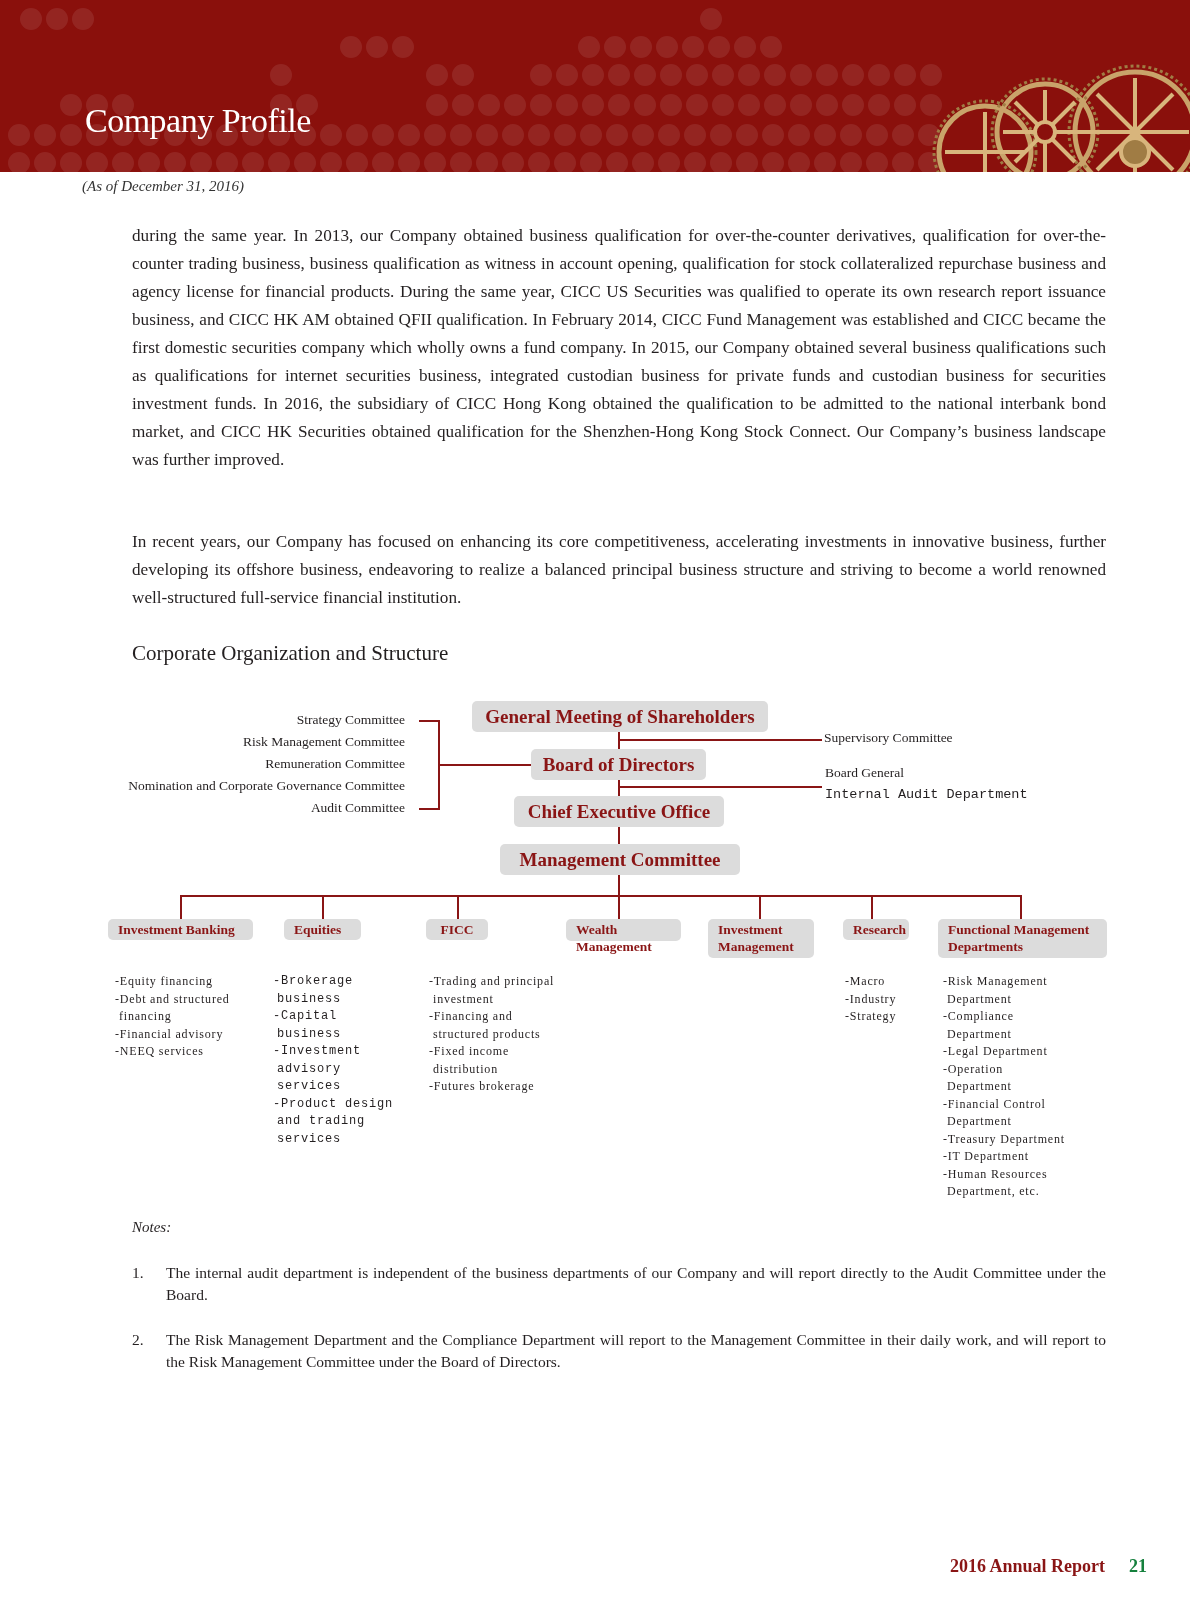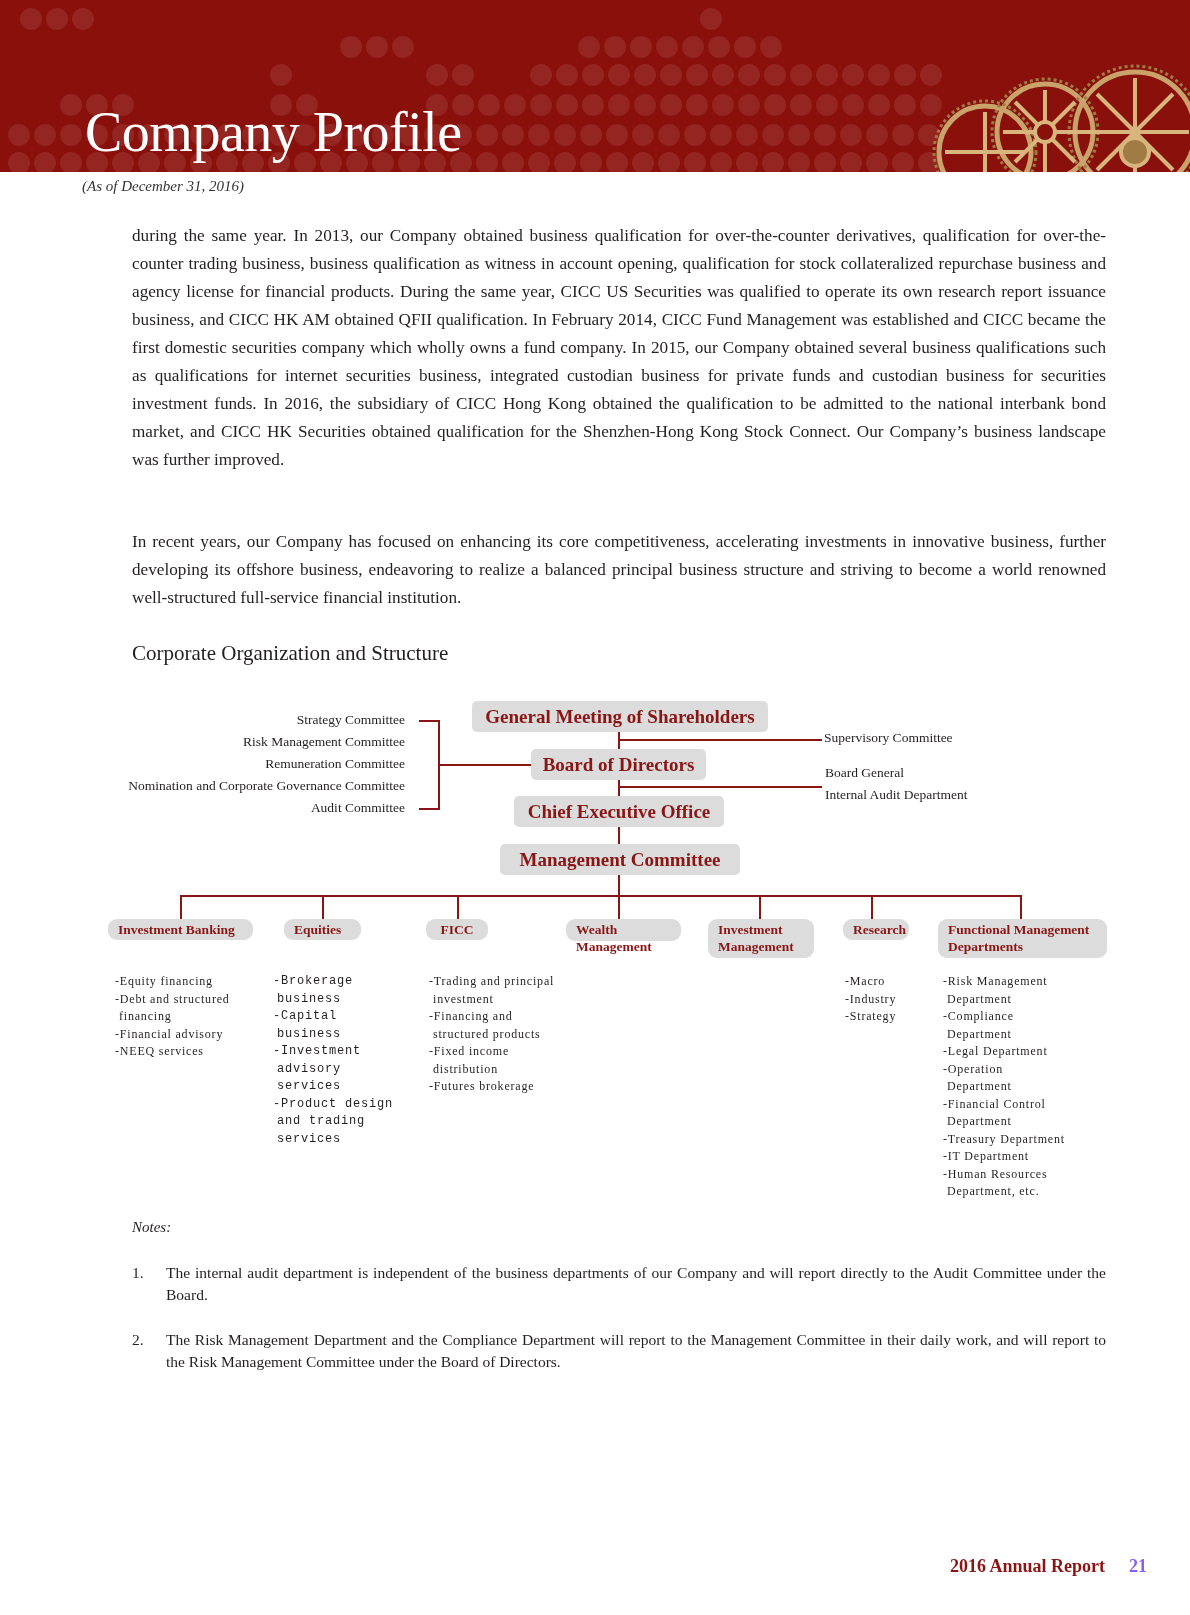--- a/index.html
+++ b/index.html
@@ -2,46 +2,46 @@
 <html><head>
 <meta charset="utf-8">
 <style>
   * { box-sizing: border-box; margin: 0; padding: 0; }
   html, body { width: 1190px; height: 1615px; background: #ffffff; overflow: hidden; }
   body { position: relative; font-family: "Liberation Serif", "DejaVu Serif", serif; color: #231f20; }
 
   
   .banner { position: absolute; left: 0; top: 0; width: 1190px; height: 172px; background: #8a100c; overflow: hidden; }
   .banner .dot { position: absolute; width: 22px; height: 22px; border-radius: 50%; background: rgba(255,255,255,0.09); }
-  .banner-title { position: absolute; left: 85px; top: 104px; font-size: 56px; color: #ffffff; font-family: "Liberation Serif", serif; letter-spacing: -0.5px; line-height: 1; }
+  .banner-title { position: absolute; left: 85px; top: 104px; font-size: 34px; color: #ffffff; font-family: "Liberation Serif", serif; letter-spacing: -0.5px; line-height: 1; }
   .gears { position: absolute; right: 0; top: 40px; width: 280px; height: 132px; }
   .subtitle { position: absolute; left: 82px; top: 178px; font-size: 15px; font-style: italic; color: #333; }
 
   .body-text { position: absolute; left: 132px; width: 974px; font-size: 17.2px; line-height: 28px; text-align: justify; color: #231f20; }
   .section-heading { position: absolute; left: 132px; top: 641px; font-size: 21px; color: #231f20; }
 
   
   .org { position: absolute; left: 0; top: 690px; width: 1190px; height: 520px; }
   .line { position: absolute; background: #8a1515; }
   .box { position: absolute; background: #dcdcdc; border-radius: 5px; color: #8a1515; font-weight: bold; text-align: center; font-family: "Liberation Serif", serif; }
   .box.big { font-size: 19px; height: 31px; line-height: 31px; }
-  .box.small { font-size: 13.5px; text-align: left; padding: 2px 10px; line-height: 17px; border-radius: 9px; }
+  .box.small { font-size: 13.5px; text-align: left; padding: 2px 10px; line-height: 17px; }
   .comm-list { position: absolute; right: 785px; top: 19px; text-align: right; font-size: 13.5px; line-height: 22px; color: #231f20; }
   .side-label { position: absolute; font-size: 13.5px; color: #231f20; white-space: nowrap; }
   .dept-list { position: absolute; font-size: 12px; line-height: 17.5px; letter-spacing: 0.8px; color: #231f20; }
   .dept-list div { padding-left: 4px; text-indent: -4px; }
 
   .notes-label { position: absolute; left: 132px; top: 1219px; font-size: 15px; font-style: italic; color: #231f20; }
   .note { position: absolute; left: 132px; width: 974px; font-size: 15.5px; line-height: 22px; color: #231f20; }
   .note .num { position: absolute; left: 0; top: 0; }
   .note .txt { margin-left: 34px; text-align: justify; display: block; }
 
   .footer { position: absolute; top: 1530px; right: 0; width: 1190px; height: 24px; margin-top: 26px; }
   .footer-report { position: absolute; right: 85px; top: 0; font-size: 18px; font-weight: bold; color: #8a1515; }
-  .footer-page { position: absolute; right: 43px; top: 0; font-size: 18px; font-weight: bold; color: #8b5cf6; }
+  .footer-page { position: absolute; right: 43px; top: 0; font-size: 18px; font-weight: bold; color: #15803d; }
 </style>
 </head>
 <body>
 
 <div class="banner">
   <div id="dots">
       <div class="dot" style="left: 20px; top: 8px;"></div>
       <div class="dot" style="left: 46px; top: 8px;"></div>
       <div class="dot" style="left: 72px; top: 8px;"></div>
       <div class="dot" style="left: 700px; top: 8px;"></div>
@@ -229,21 +229,21 @@
 
   <div class="line" style="left:618px; top:42px; width:2px; height:17px;"></div>
   <div class="line" style="left:618px; top:90px; width:2px; height:16px;"></div>
   <div class="line" style="left:618px; top:137px; width:2px; height:17px;"></div>
   <div class="line" style="left:618px; top:185px; width:2px; height:21px;"></div>
 
   <div class="line" style="left:618px; top:49px; width:204px; height:2px;"></div>
   <div class="side-label" style="left:824px; top:40px;">Supervisory Committee</div>
   <div class="line" style="left:618px; top:96px; width:204px; height:2px;"></div>
   <div class="side-label" style="left:825px; top:75px;">Board General</div>
-  <div class="side-label" style="left:825px; top:97px;">Internal Audit Department</div>
+  <div class="side-label" style="left:825px; top:97px;font-family:Liberation Mono, monospace;">Internal Audit Department</div>
 
   <div class="line" style="left:180px; top:205px; width:841px; height:2px;"></div>
   <div class="line" style="left:180px; top:205px; width:2px; height:24px;"></div>
   <div class="line" style="left:322px; top:205px; width:2px; height:24px;"></div>
   <div class="line" style="left:457px; top:205px; width:2px; height:24px;"></div>
   <div class="line" style="left:618px; top:205px; width:2px; height:24px;"></div>
   <div class="line" style="left:759px; top:205px; width:2px; height:24px;"></div>
   <div class="line" style="left:871px; top:205px; width:2px; height:24px;"></div>
   <div class="line" style="left:1020px; top:205px; width:2px; height:24px;"></div>
 

